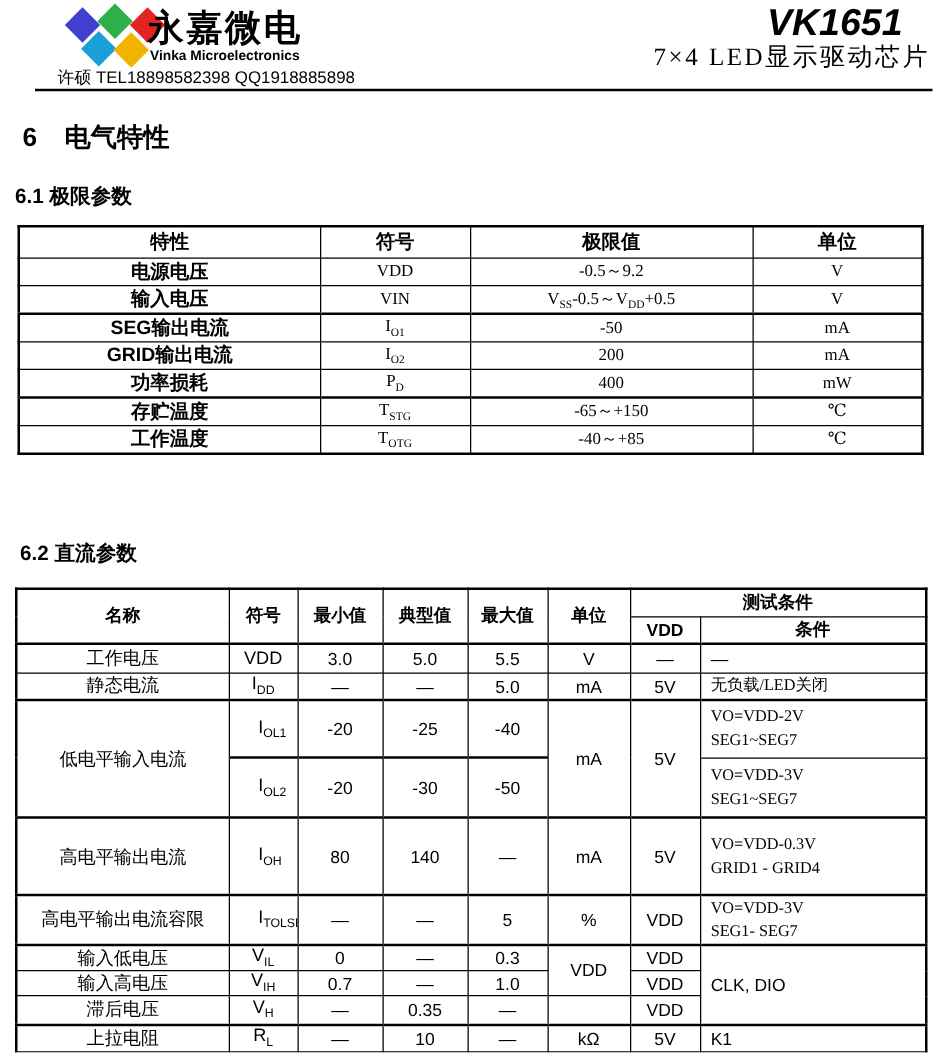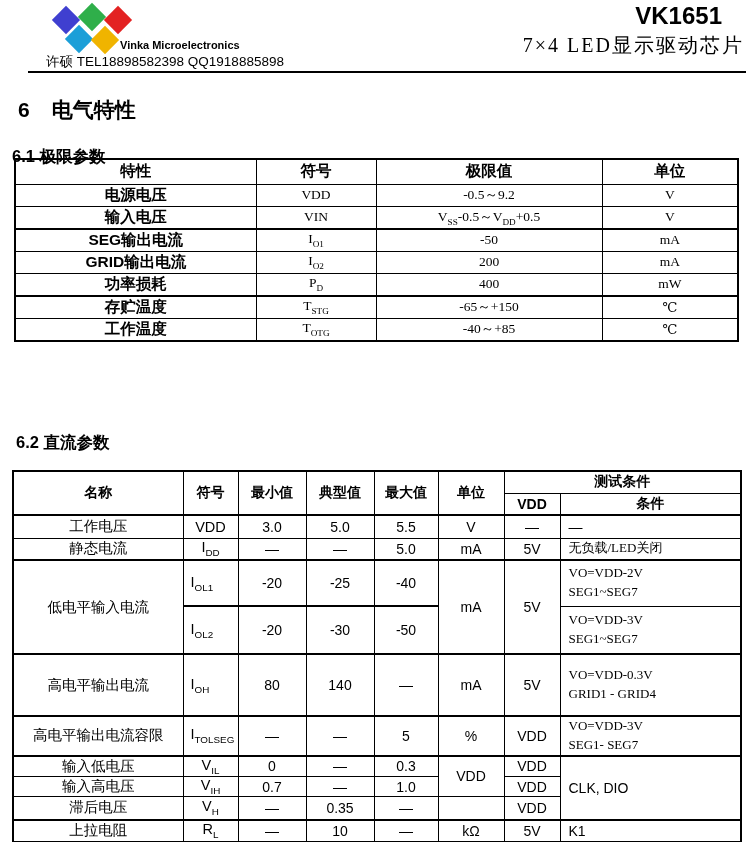--- a/index.html
+++ b/index.html
@@ -13,64 +13,65 @@
   .dm { position:absolute; width:20px; height:20px; transform:rotate(45deg); }
   .dm.d1 { left:30px; top:8px; }
   .dm.d2 { left:56px; top:5px; }
   .dm.d3 { left:82px; top:8px; }
   .dm.d4 { left:43px; top:27px; }
   .dm.d5 { left:69px; top:28px; }
   .brand-cn { position:absolute; left:118px; top:3px; font-size:29px; font-weight:bold; letter-spacing:2px; }
   .brand-en { position:absolute; left:120px; top:39px; font-size:11px; font-weight:bold; }
   .contact  { position:absolute; left:46px; top:53px; font-size:13.5px; }
   .header-rule { position:absolute; left:28px; right:6px; top:71px; border-top:2px solid #000; }
-  .part { position:absolute; right:30px; top:2px; font-size:24px; font-weight:bold; }
+  .part { position:absolute; right:30px; top:2px; font-size:30px; font-weight:bold;font-style:italic; }
   .subtitle { position:absolute; right:8px; top:32px; font-size:20px; letter-spacing:2px;
               font-family:"Liberation Serif","DejaVu Serif",serif; }
   
   .h6  { position:absolute; left:18px; top:96px; font-size:21px; font-weight:bold; }
   .h6 .num { margin-right:22px; }
   .h61 { position:absolute; left:12px; top:146px; font-size:16.5px; font-weight:bold; }
   .h62 { position:absolute; left:16px; top:432px; font-size:16.5px; font-weight:bold; }
   
   table { border-collapse:collapse; table-layout:fixed; }
   td,th { border:1px solid #000; text-align:center; vertical-align:middle; padding:0; overflow:hidden; }
   sub { font-size:68%; }
   .serif { font-family:"Liberation Serif","DejaVu Serif",serif; }
   
-  .t1 { position:absolute; left:14px; top:158px; width:723px; border:2.5px solid #000;padding-left:22px; }
+  .t1 { position:absolute; left:14px; top:180px; width:723px; border:2.5px solid #000;padding-left:22px; }
   .t1 th { height:25px; font-size:15.5px; }
   .t1 td { height:21px; font-size:13.5px;margin-left:36px; }
   .t1 td.c1 { font-weight:bold; font-size:15.5px; font-family:"Liberation Sans","DejaVu Sans",sans-serif; }
   .t1 tr.bb2 td { border-bottom-width:2.5px; }
   
   .t2 { position:absolute; left:12px; top:470px; width:728px; border:2.5px solid #000; }
   .t2 th { font-size:14px; }
   .t2 td { font-size:14px; }
   .t2 td.name { font-family:"Liberation Serif","DejaVu Serif",serif; font-size:14.5px; }
   .t2 td.sym  { font-size:14.5px; }
-  .t2 td.sym-left { text-align:left; padding-left:7px; }
+  .t2 td.sym-left { text-align:left; padding-left:23px; }
   .t2 td.cond { text-align:left; padding-left:8px; font-family:"Liberation Serif","DejaVu Serif",serif;
                 font-size:13px; line-height:1.45; }
   .t2 td.cond.sans { font-family:"Liberation Sans","DejaVu Sans",sans-serif; font-size:14px; }
   .t2 .bb2 { border-bottom-width:2.5px; }
   .t2 .hb  { border-bottom-width:2.5px; }
 </style>
 </head>
 <body>
 
 <div class="page">
 
   <div class="logo">
     <span class="dm d1" style="background: rgb(63, 63, 208);"></span>
     <span class="dm d2" style="background: rgb(47, 175, 74);"></span>
     <span class="dm d3" style="background: rgb(227, 34, 34);"></span>
     <span class="dm d4" style="background: rgb(27, 159, 216);"></span>
     <span class="dm d5" style="background: rgb(240, 180, 0);"></span>
   </div>
+  <div class="brand-cn">永嘉微电</div>
   <div class="brand-en">Vinka Microelectronics</div>
   <div class="contact">许硕 TEL18898582398  QQ1918885898</div>
   <div class="header-rule"></div>
   <div class="part">VK1651</div>
   <div class="subtitle">7×4  LED显示驱动芯片</div>
 
   <div class="h6">
     <span class="num">6</span><span>电气特性</span>
   </div>
   <div class="h61">6.1 极限参数</div>

